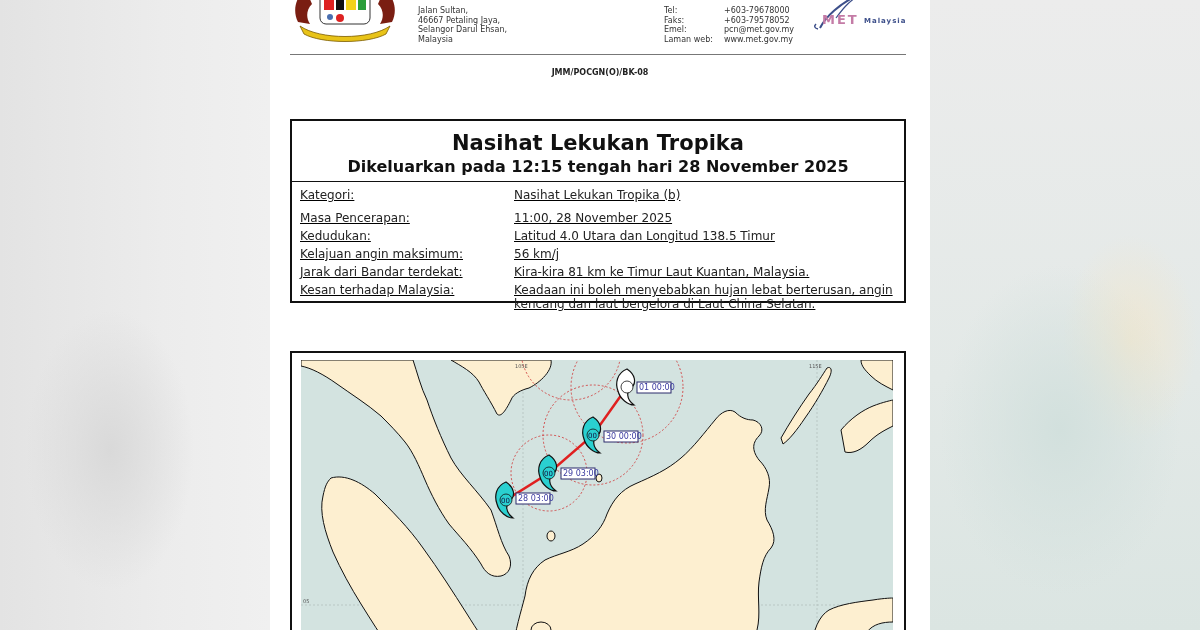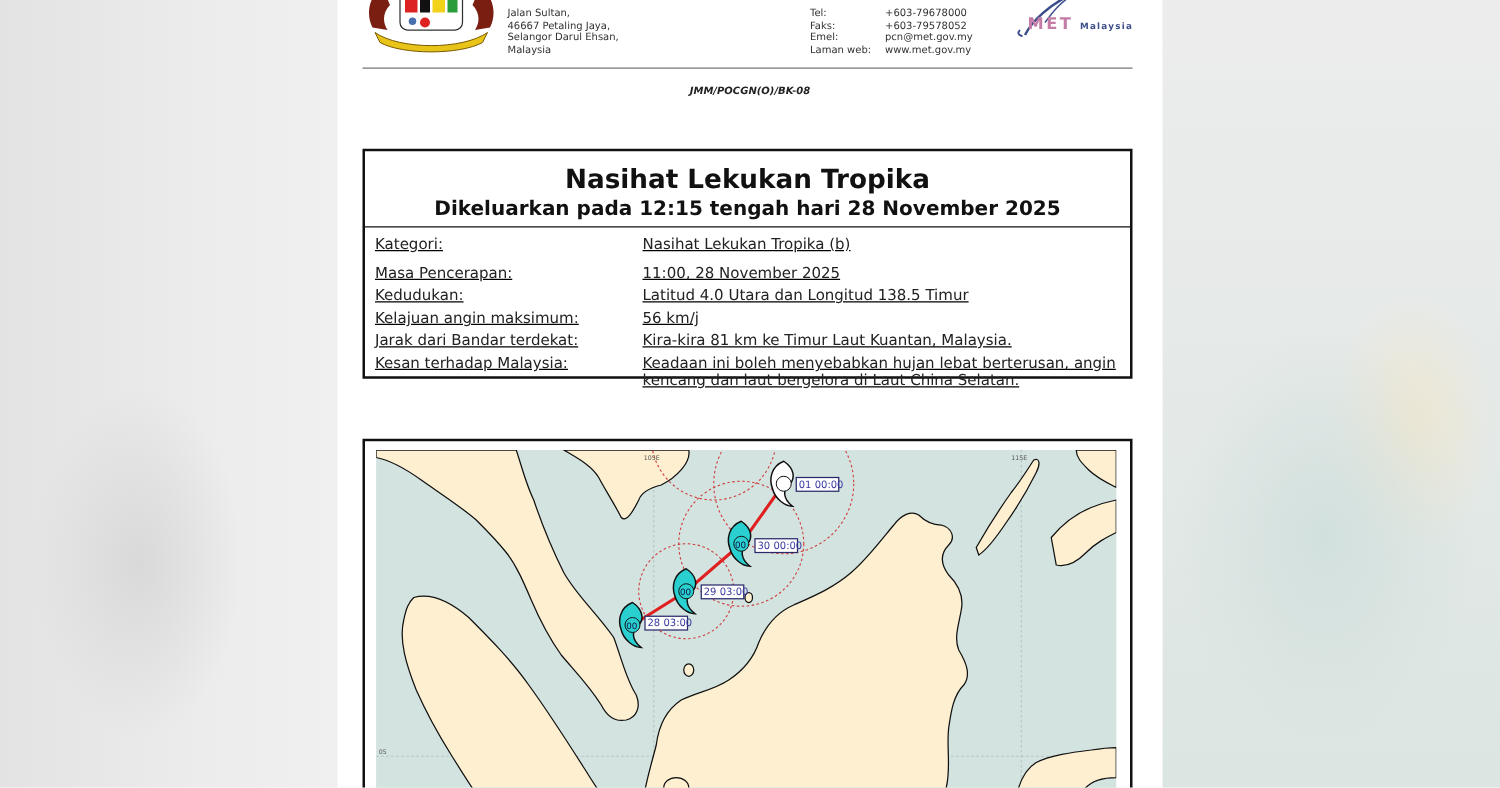--- a/index.html
+++ b/index.html
@@ -33,45 +33,45 @@
   }
   .page {
     position: absolute; left: 270px; top: 0; width: 660px; height: 630px;
     background: #ffffff;
   }
   
   .crest {
     position: absolute; left: 20px; top: -18px; width: 110px; height: 62px;
   }
   .addr {
-    position: absolute; left: 136px; top: 6px;
+    position: absolute; left: 148px; top: 6px;
     font-size: 8px; line-height: 9.5px; color: #333;
   }
   .contact {
-    position: absolute; left: 378px; top: 6px;
+    position: absolute; left: 394px; top: 6px;
     font-size: 8px; line-height: 9.5px; color: #333;
     display: grid; grid-template-columns: 60px auto;
   }
   .met-logo {
     position: absolute; left: 536px; top: -6px; width: 100px; height: 36px;
   }
   .met-text {
     position: absolute; left: 552px; top: 12px;
     font-size: 13px; font-weight: bold; letter-spacing: 2px; color: #c47ba6;
   }
   .met-sub {
     position: absolute; left: 594px; top: 17px;
     font-size: 7px; font-weight: bold; letter-spacing: 1px; color: #3d4f8a;
   }
   .rule {
     position: absolute; left: 20px; top: 54px; width: 616px; height: 1px; background: #777;
   }
   .formcode {
     position: absolute; left: 0; width: 660px; top: 68px; text-align: center;
-    font-size: 8px; font-weight: bold; color: #222; font-style: italic;
+    font-size: 8px; font-weight: bold; color: #222;
   }
   .ref {
     position: absolute; left: 20px; top: 86px; font-size: 14px; color: #222;
   }
   
   .info-box {
     position: absolute; left: 20px; top: 119px; width: 616px; height: 184px;
     border: 2px solid #111;
   }
   .info-head {

